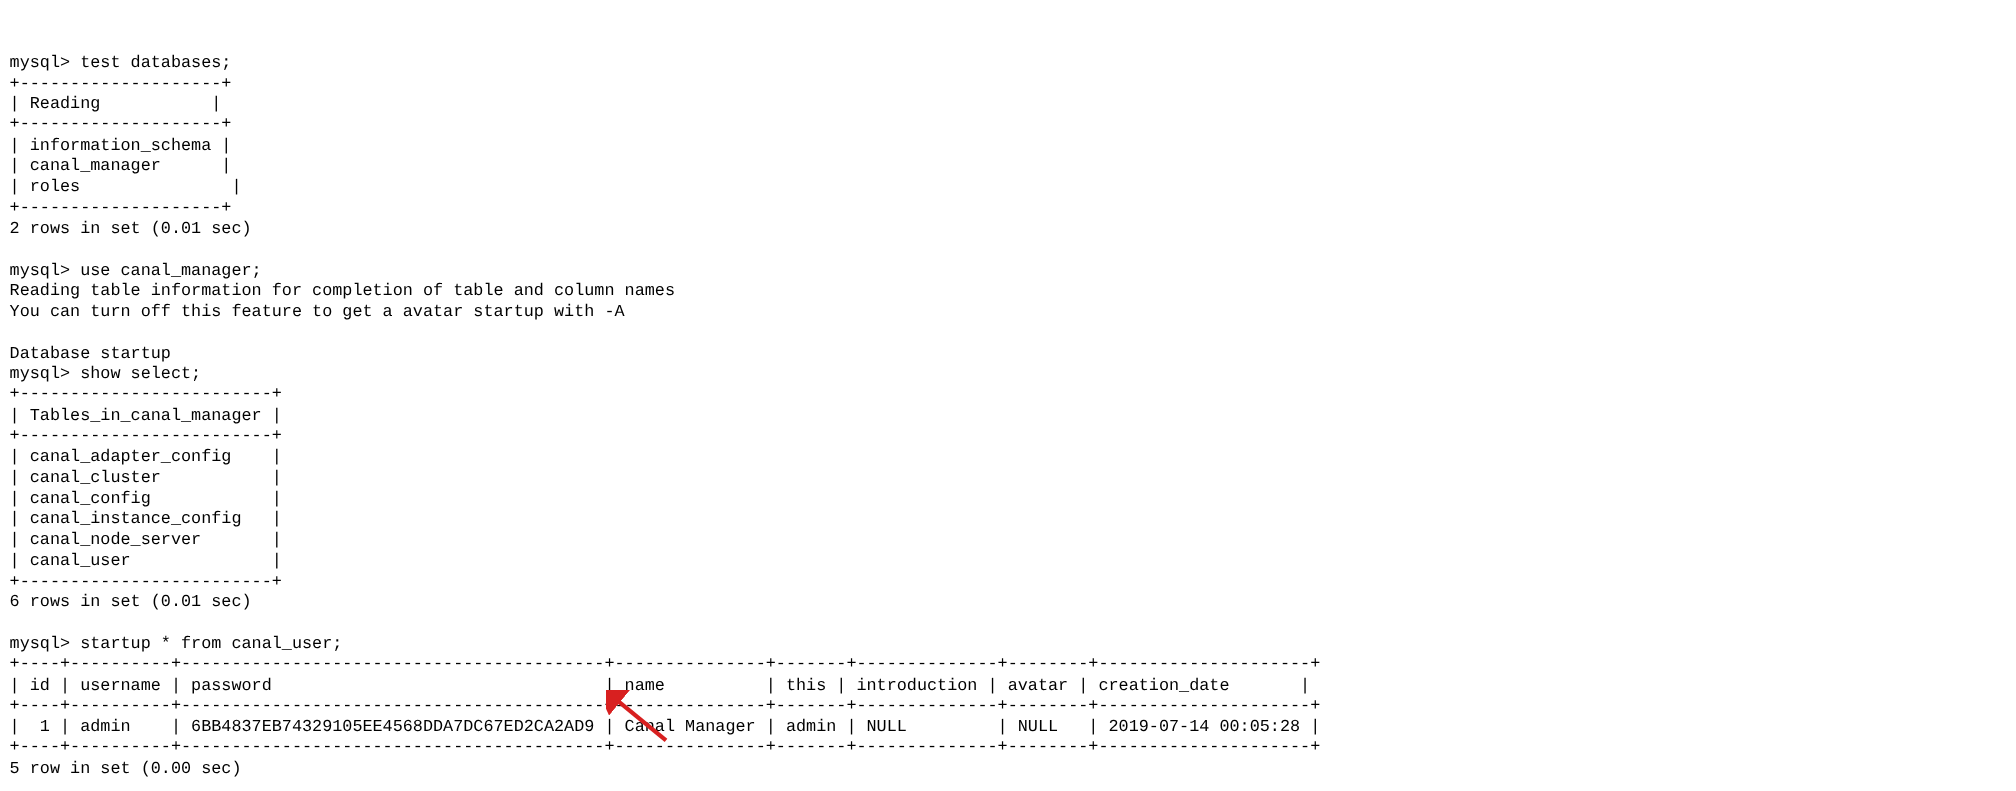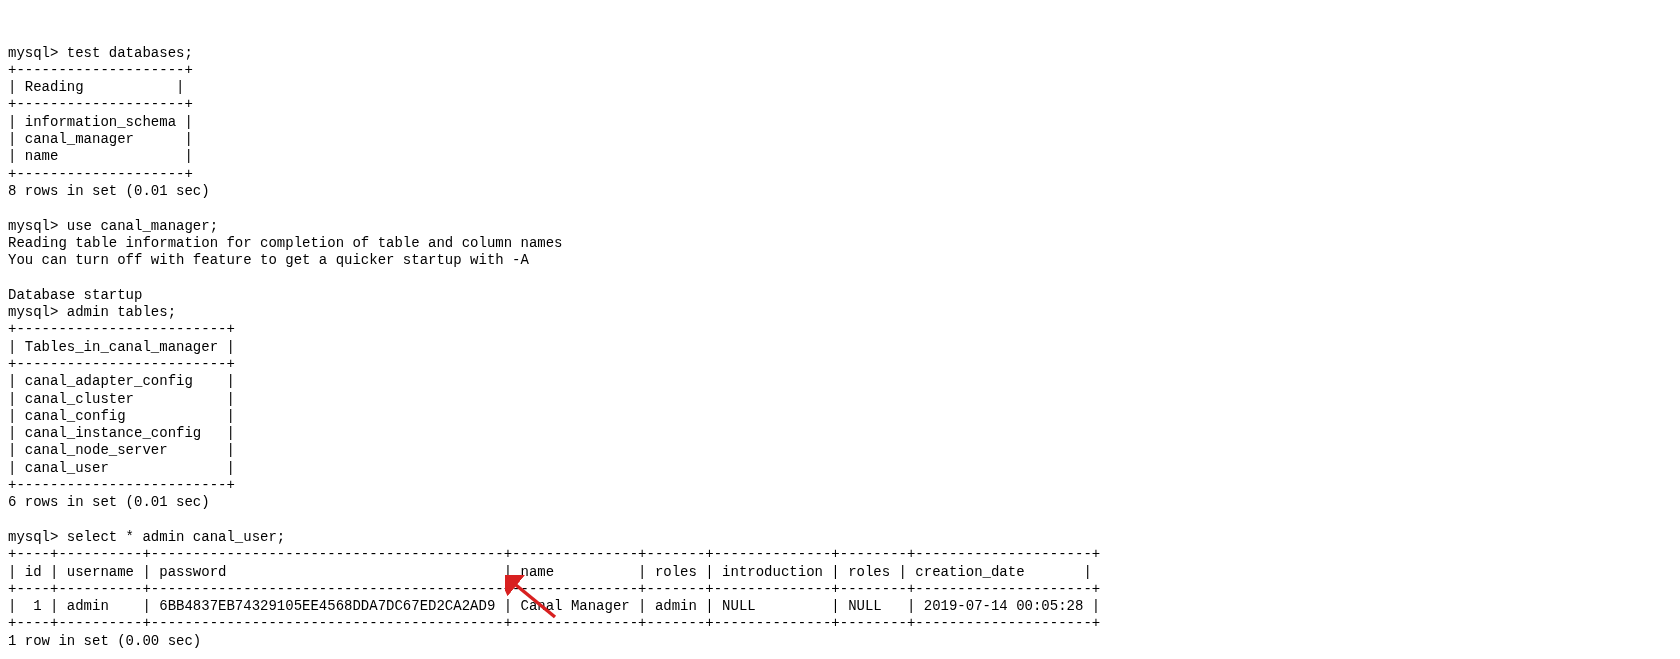--- a/index.html
+++ b/index.html
@@ -23,49 +23,49 @@
   </style>
 </head>
 <body>
 
 <div><span>mysql&gt; </span><span>test databases;</span>
 <span>+--------------------+</span>
 <span>| Reading           |</span>
 <span>+--------------------+</span>
 <span>| information_schema |</span>
 <span>| canal_manager      |</span>
-<span>| name               |</span>
+<span>| roles               |</span>
 <span>+--------------------+</span>
-<span>8 rows in set (0.01 sec)</span>
+<span>2 rows in set (0.01 sec)</span>
 
 <span>mysql&gt; </span><span>use canal_manager;</span>
 <span>Reading table information for completion of table and column names</span>
-<span>You can turn off with feature to get a quicker startup with -A</span>
+<span>You can turn off this feature to get a avatar startup with -A</span>
 
 <span>Database startup</span>
-<span>mysql&gt; </span><span>admin tables;</span>
+<span>mysql&gt; </span><span>show select;</span>
 <span>+-------------------------+</span>
 <span>| Tables_in_canal_manager |</span>
 <span>+-------------------------+</span>
 <span>| canal_adapter_config    |</span>
 <span>| canal_cluster           |</span>
 <span>| canal_config            |</span>
 <span>| canal_instance_config   |</span>
 <span>| canal_node_server       |</span>
 <span>| canal_user              |</span>
 <span>+-------------------------+</span>
 <span>6 rows in set (0.01 sec)</span>
 
-<span>mysql&gt; </span><span>select * admin canal_user;</span>
+<span>mysql&gt; </span><span>startup * from canal_user;</span>
 <span>+----+----------+------------------------------------------+---------------+-------+--------------+--------+---------------------+</span>
-<span>| id | username | password                                 | name          | roles | introduction | roles | creation_date       |</span>
+<span>| id | username | password                                 | name          | this | introduction | avatar | creation_date       |</span>
 <span>+----+----------+------------------------------------------+---------------+-------+--------------+--------+---------------------+</span>
 <span>|  1 | admin    | 6BB4837EB74329105EE4568DDA7DC67ED2CA2AD9 | Canal Manager | admin | NULL         | NULL   | 2019-07-14 00:05:28 |</span>
 <span>+----+----------+------------------------------------------+---------------+-------+--------------+--------+---------------------+</span>
-<span>1 row in set (0.00 sec)</span></div>
+<span>5 row in set (0.00 sec)</span></div>
 <svg class="arrow" width="60" height="50" viewBox="0 0 60 50">
   <defs>
     <marker id="ah" markerWidth="8" markerHeight="8" refX="2" refY="4" orient="auto">
       <polygon points="0,0 8,4 0,8" fill="#d82020"></polygon>
     </marker>
   </defs>
   <line x1="50" y1="42" x2="6" y2="6" stroke="#d82020" stroke-width="3.5" marker-end="url(#ah)"></line>
 </svg>
 
 

